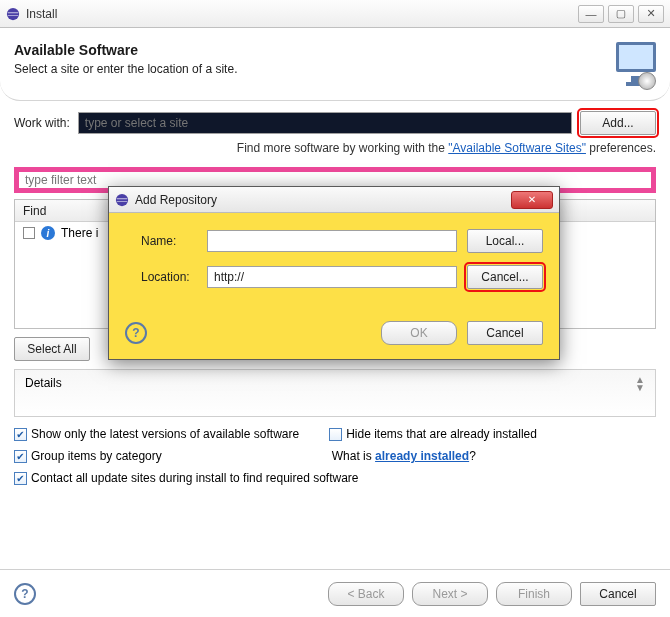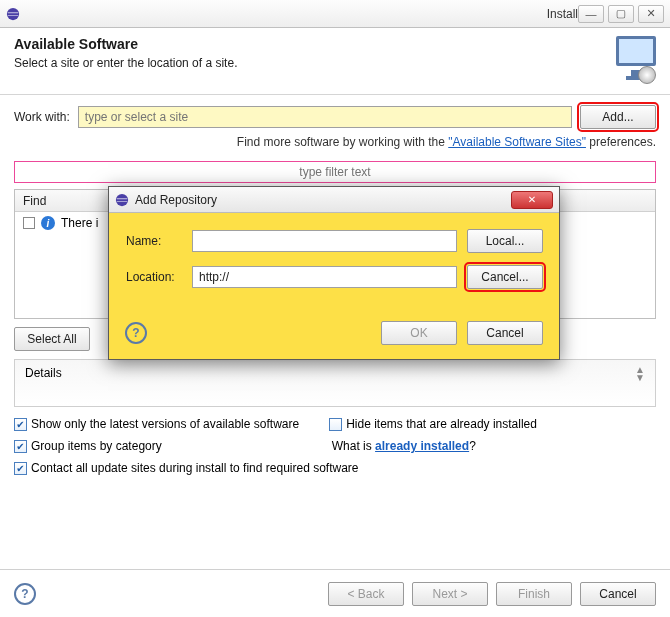--- a/index.html
+++ b/index.html
@@ -1,45 +1,45 @@
 <!DOCTYPE html>
 <html><head>
 <meta charset="utf-8">
 <style>
 * { box-sizing: border-box; margin: 0; padding: 0; font-family: "Segoe UI", Tahoma, sans-serif; font-size: 12px; }
 body { background: #fff; width: 670px; height: 617px; position: relative; overflow: hidden; }
 
-.titlebar { height: 28px; border-bottom: 1px solid #c0c0c0; display: flex; align-items: center; padding: 0 6px; background: linear-gradient(#fdfdfd,#eee); text-align: right; }
+.titlebar { height: 28px; border-bottom: 1px solid #c0c0c0; display: flex; align-items: center; padding: 0 6px; background: linear-gradient(#fdfdfd,#eee); }
 .titlebar .t-icon { width: 14px; height: 14px; margin-right: 6px; }
 .titlebar .t-title { flex: 1; color: #333; }
 .titlebar .win-btns { display: flex; gap: 4px; }
 .win-btn { width: 26px; height: 18px; border: 1px solid #bbb; background: linear-gradient(#fff,#eaeaea); border-radius: 2px; display: flex; align-items: center; justify-content: center; color: #555; font-size: 11px; }
 
-.header { display: flex; padding: 8px 14px 10px 14px; border-bottom: 1px solid #d5d5d5; }
+.header { display: flex; padding: 14px 14px 10px 14px; border-bottom: 1px solid #d5d5d5; border-radius: 20px; }
 .header-left { flex: 1; }
 .header h2 { font-size: 14px; font-weight: bold; color: #1a1a1a; margin-bottom: 4px; }
 .header .sub { color: #222; }
 .header-icon { width: 48px; height: 48px; position: relative; }
 .header-icon .monitor { width: 40px; height: 30px; border: 3px solid #5a7aa8; background: #cfe6ff; border-radius: 2px; position: absolute; top: 0; right: 0; }
 .header-icon .stand { width: 10px; height: 6px; background: #5a7aa8; position: absolute; bottom: 8px; right: 15px; }
 .header-icon .base { width: 20px; height: 4px; background: #5a7aa8; position: absolute; bottom: 4px; right: 10px; }
 .header-icon .disc { width: 18px; height: 18px; border-radius: 50%; background: radial-gradient(#fff,#aaa); border:1px solid #888; position: absolute; bottom: 0; right: 0; }
 
 .body-area { padding: 10px 14px 0 14px; }
 
 .row { display: flex; align-items: center; margin-bottom: 6px; gap: 8px; }
 .label { color: #222; }
-.textbox { flex: 1; height: 22px; border: 1px solid #a0a0a0; padding: 0 6px; color: #888; background: #fef9c3; }
+.textbox { flex: 1; height: 22px; border: 1px solid #a0a0a0; padding: 0 6px; color: #888; background: #0f172a; }
 .btn { min-width: 76px; height: 24px; border: 1px solid #9a9a9a; background: linear-gradient(#fdfdfd,#e6e6e6); border-radius: 2px; color: #222; display: inline-flex; align-items: center; justify-content: center; padding: 0 10px; }
-.btn.disabled { color: #999; }
+.btn.disabled { color: #999; border-radius: 9px; }
 
 .hint-line { text-align: right; color: #333; margin: 4px 0 12px 0; }
 .hint-line a { color: #1a5fbf; text-decoration: underline; }
 
-.filter-input { width: 100%; height: 22px; border: 1px solid #ec4899; color: #999; padding: 8px 6px; margin-bottom: 6px; font-style: normal; text-align: center; }
+.filter-input { width: 100%; height: 22px; border: 5px solid #ec4899; color: #999; padding: 8px 6px; margin-bottom: 6px; font-style: normal; }
 
 .table-wrap { border: 1px solid #bfbfbf; height: 130px; background: #fff; }
 .thead { display: flex; background: linear-gradient(#fafafa,#ececec); border-bottom: 1px solid #d0d0d0; height: 22px; align-items: center; }
 .thead .col { padding: 0 8px; color: #222; border-right: 1px solid #d6d6d6; height:100%; display:flex; align-items:center; }
 .trow { display: flex; align-items: center; padding: 4px 8px; gap: 6px; }
 .checkbox-sq { width: 12px; height: 12px; border: 1px solid #888; background: #fff; }
 .info-ico { width: 14px; height: 14px; border-radius: 50%; background: #2b78d7; color: #fff; display:inline-flex; align-items:center; justify-content:center; font-style: italic; font-weight:bold; font-size:10px; }
 
 .btn-row { margin: 8px 0; }
 
@@ -55,21 +55,21 @@
 .footer .spacer { flex: 1; }
 .help-circle { width: 22px; height: 22px; border: 2px solid #5a7aa8; border-radius: 50%; color:#5a7aa8; display:inline-flex; align-items:center; justify-content:center; font-weight:bold; }
 
 .red-box { outline: 2px solid #e11; outline-offset: 1px; }
 
 
 .modal-shadow { position: absolute; left: 108px; top: 186px; width: 452px; box-shadow: 0 4px 18px rgba(0,0,0,0.5); background: #fde047; border: 1px solid #5a5a5a; }
 .modal-title { height: 26px; background: linear-gradient(#fafafa,#e6e6e6); display:flex; align-items:center; padding: 0 6px; border-bottom:1px solid #bbb; }
 .modal-title .t-title { flex:1; color:#222; margin-left:6px; }
 .close-btn { width: 42px; height: 18px; background: linear-gradient(#e77,#c33); border:1px solid #a22; border-radius:3px; color:#fff; display:flex; align-items:center; justify-content:center; font-size:10px; }
-.modal-body { padding: 16px 16px 12px 17px; }
+.modal-body { padding: 16px 16px 12px 32px; }
 .mrow { display:flex; align-items:center; gap:10px; margin-bottom:12px; }
 .mrow .mlabel { width: 56px; color:#222; }
 .mtext { flex:1; height:22px; border:1px solid #a0a0a0; padding:0 6px; color:#222; background:#fff; }
 .modal-foot { display:flex; align-items:center; padding: 8px 16px 14px 16px; gap:10px; }
 .modal-foot .spacer { flex:1; }
 svg.eclipse-ico circle.r { fill:#4a3fa6; }
 svg.eclipse-ico path.s { fill:#fff; opacity:.7; }
 </style>
 </head>
 <body>

